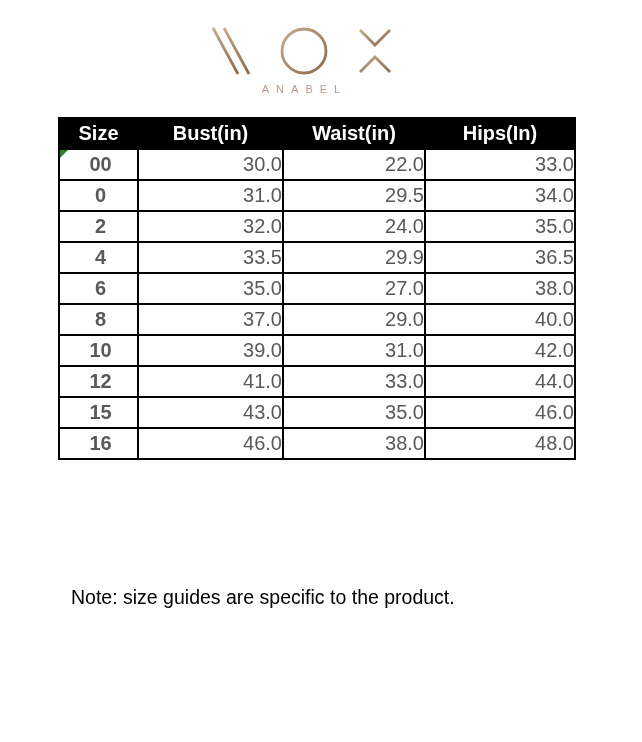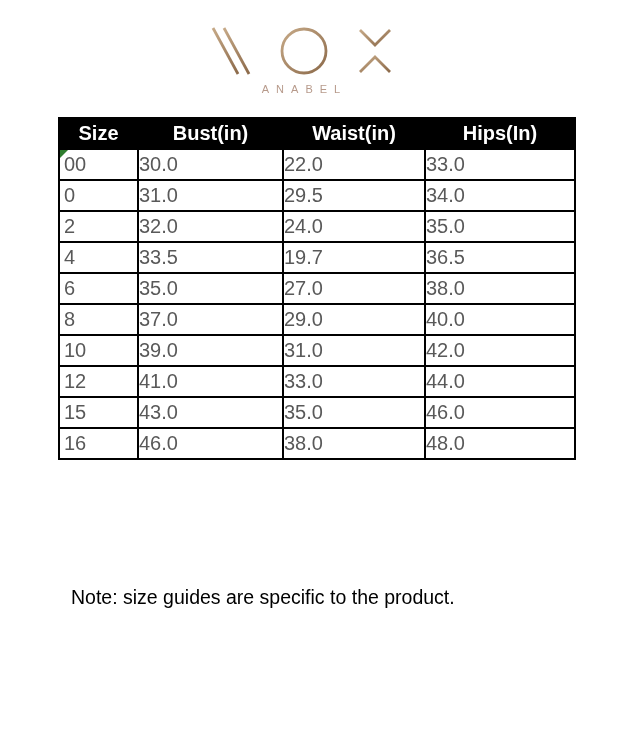--- a/index.html
+++ b/index.html
@@ -52,29 +52,30 @@
     font-weight: 700;
     text-align: center;
     padding: 0;
     margin-left: 28px;
   }
   table.size-chart td {
     border: 2px solid var(--border-color, #000);
     height: 29px;
     font-size: 20px;
     color: var(--cell-text, #595959);
-    text-align: left;
+    text-align: right;
     padding: 0;
     white-space: nowrap;
     overflow: hidden;
   }
   table.size-chart td.size {
-    text-align: left;
+    text-align: center;
     padding-left: 4px;
     position: relative;
+    font-weight: bold;
   }
   .marker {
     position: absolute;
     top: 0;
     left: 0;
     width: 0;
     height: 0;
     border-top: 8px solid var(--marker-color, #2e7d2e);
     border-right: 8px solid transparent;
   }
@@ -149,21 +150,21 @@
         </tr>
         <tr>
           <td class="size">2</td>
           <td>32.0</td>
           <td>24.0</td>
           <td>35.0</td>
         </tr>
         <tr>
           <td class="size">4</td>
           <td>33.5</td>
-          <td>19.7</td>
+          <td>29.9</td>
           <td>36.5</td>
         </tr>
         <tr>
           <td class="size">6</td>
           <td>35.0</td>
           <td>27.0</td>
           <td>38.0</td>
         </tr>
         <tr>
           <td class="size">8</td>

